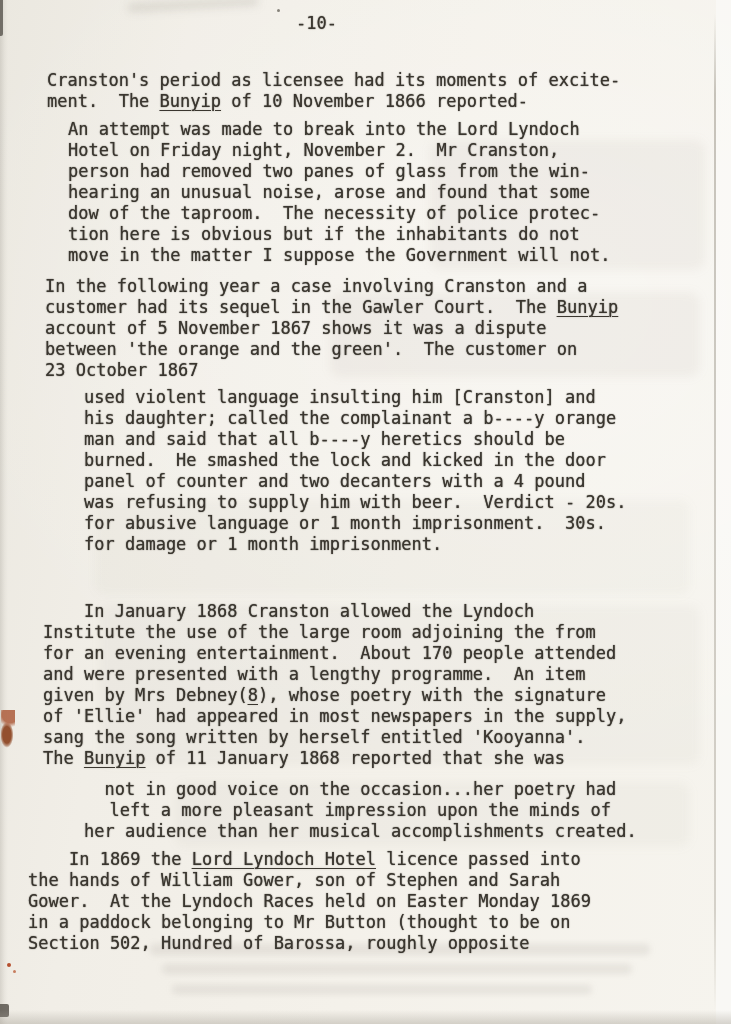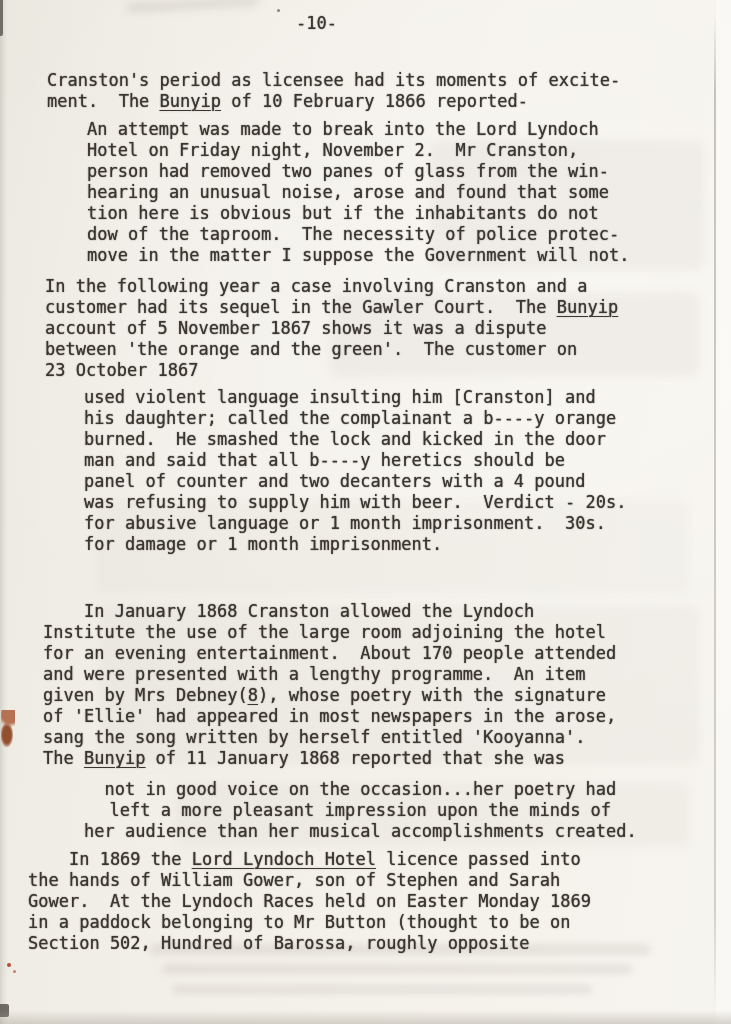--- a/index.html
+++ b/index.html
@@ -21,21 +21,21 @@
     color: var(--ink, #3a362f);
     text-shadow: 0 0 1px rgba(58,54,47,0.85), 0 0 2px rgba(58,54,47,0.18);
   }
   .block { position: absolute; }
   .line { white-space: pre; height: 21px; }
   .u { text-decoration: underline; text-underline-offset: 3px; text-decoration-thickness: 1.4px; }
 
   
   .b0 { top: 13px;  left: 296px; }
   .b1 { top: 70px;  left: 47px; }
-  .b2 { top: 119px; left: 87px; }
+  .b2 { top: 119px; left: 68px; }
   .b3 { top: 276px; left: 45px; }
   .b4 { top: 387px; left: 84px; }
   .b5 { top: 601px; left: 43px; }
   .b6 { top: 779px; left: 84px; text-align: center; }
   .b7 { top: 849px; left: 28px; }
 
   
   .edge-left {
     position: absolute; left: 0; top: 0; width: 8px; height: 100%;
     background: linear-gradient(90deg, rgba(115,110,100,0.20), rgba(115,110,100,0.05) 60%, transparent);
@@ -100,55 +100,55 @@
   <div class="ghost-line gl1"></div>
   <div class="ghost-line gl2"></div>
   <div class="ghost-line gl3"></div>
 
   <div class="typed">
       <div class="block page-number b0">
         <div class="line"><span class="">-10-</span></div>
       </div>
       <div class="block paragraph b1">
         <div class="line"><span class="">Cranston's period as licensee had its moments of excite-</span></div>
-        <div class="line"><span class="">ment.  The </span><span class="u">Bunyip</span><span class=""> of 10 February 1866 reported-</span></div>
+        <div class="line"><span class="">ment.  The </span><span class="u">Bunyip</span><span class=""> of 10 November 1866 reported-</span></div>
       </div>
       <div class="block blockquote b2">
         <div class="line"><span class="">An attempt was made to break into the Lord Lyndoch</span></div>
         <div class="line"><span class="">Hotel on Friday night, November 2.  Mr Cranston,</span></div>
         <div class="line"><span class="">person had removed two panes of glass from the win-</span></div>
         <div class="line"><span class="">hearing an unusual noise, arose and found that some</span></div>
+        <div class="line"><span class="">dow of the taproom.  The necessity of police protec-</span></div>
         <div class="line"><span class="">tion here is obvious but if the inhabitants do not</span></div>
-        <div class="line"><span class="">dow of the taproom.  The necessity of police protec-</span></div>
         <div class="line"><span class="">move in the matter I suppose the Government will not.</span></div>
       </div>
       <div class="block paragraph b3">
         <div class="line"><span class="">In the following year a case involving Cranston and a</span></div>
         <div class="line"><span class="">customer had its sequel in the Gawler Court.  The </span><span class="u">Bunyip</span></div>
         <div class="line"><span class="">account of 5 November 1867 shows it was a dispute</span></div>
         <div class="line"><span class="">between 'the orange and the green'.  The customer on</span></div>
         <div class="line"><span class="">23 October 1867</span></div>
       </div>
       <div class="block blockquote b4">
         <div class="line"><span class="">used violent language insulting him [Cranston] and</span></div>
         <div class="line"><span class="">his daughter; called the complainant a b----y orange</span></div>
+        <div class="line"><span class="">man and said that all b----y heretics should be</span></div>
         <div class="line"><span class="">burned.  He smashed the lock and kicked in the door</span></div>
-        <div class="line"><span class="">man and said that all b----y heretics should be</span></div>
         <div class="line"><span class="">panel of counter and two decanters with a 4 pound</span></div>
         <div class="line"><span class="">was refusing to supply him with beer.  Verdict - 20s.</span></div>
         <div class="line"><span class="">for abusive language or 1 month imprisonment.  30s.</span></div>
         <div class="line"><span class="">for damage or 1 month imprisonment.</span></div>
       </div>
       <div class="block paragraph b5">
         <div class="line"><span class="">    In January 1868 Cranston allowed the Lyndoch</span></div>
-        <div class="line"><span class="">Institute the use of the large room adjoining the hotel</span></div>
+        <div class="line"><span class="">Institute the use of the large room adjoining the from</span></div>
         <div class="line"><span class="">for an evening entertainment.  About 170 people attended</span></div>
         <div class="line"><span class="">and were presented with a lengthy programme.  An item</span></div>
         <div class="line"><span class="">given by Mrs Debney(</span><span class="u">8</span><span class="">), whose poetry with the signature</span></div>
-        <div class="line"><span class="">of 'Ellie' had appeared in most newspapers in the arose,</span></div>
+        <div class="line"><span class="">of 'Ellie' had appeared in most newspapers in the supply,</span></div>
         <div class="line"><span class="">sang the song written by herself entitled 'Kooyanna'.</span></div>
         <div class="line"><span class="">The </span><span class="u">Bunyip</span><span class=""> of 11 January 1868 reported that she was</span></div>
       </div>
       <div class="block blockquote b6">
         <div class="line"><span class="">not in good voice on the occasion...her poetry had</span></div>
         <div class="line"><span class="">left a more pleasant impression upon the minds of</span></div>
         <div class="line"><span class="">her audience than her musical accomplishments created.</span></div>
       </div>
       <div class="block paragraph b7">
         <div class="line"><span class="">    In 1869 the </span><span class="u">Lord Lyndoch Hotel</span><span class=""> licence passed into</span></div>

